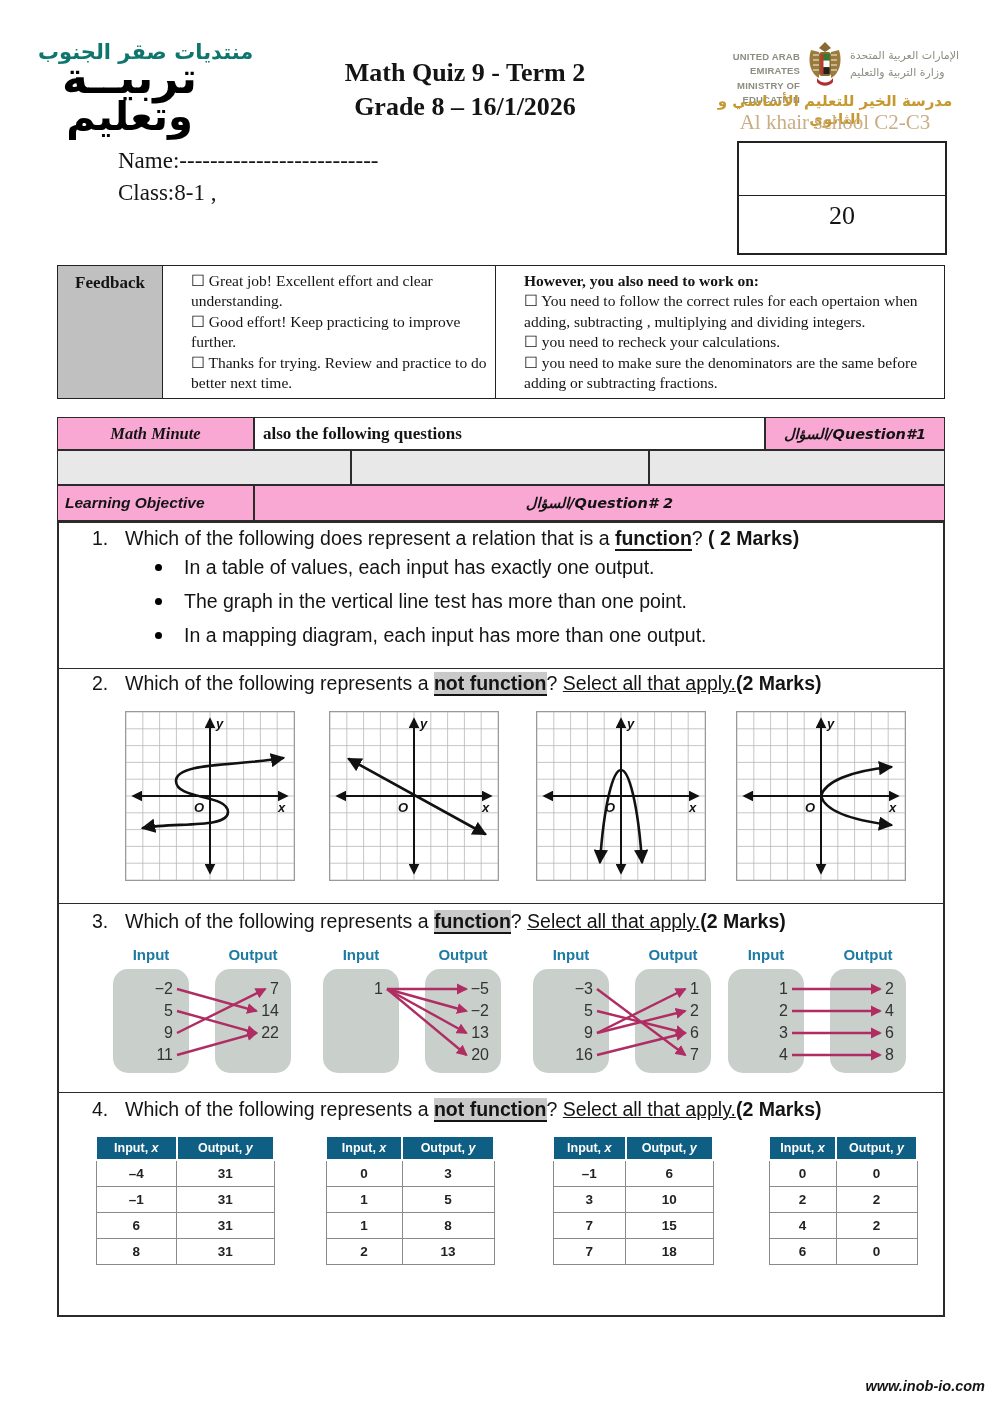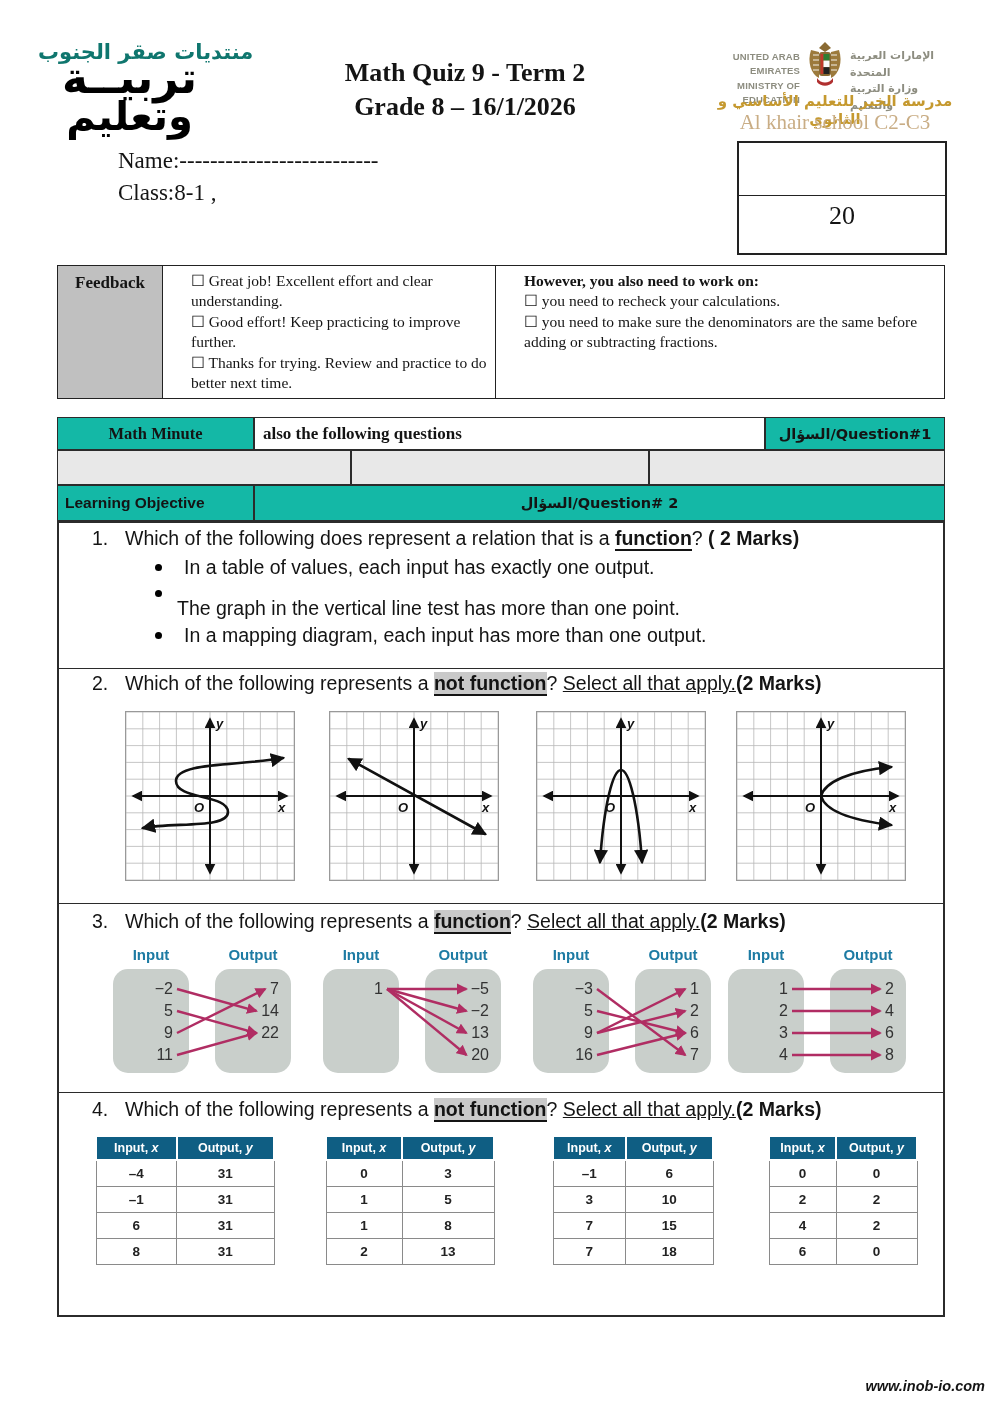--- a/index.html
+++ b/index.html
@@ -8,39 +8,39 @@
   .abs{position:absolute;}
   
   .wm-blue{color:#0f766e;font-weight:bold;font-size:21px;font-family:"DejaVu Sans",sans-serif;white-space:nowrap;}
   .wm-logo{font-family:"DejaVu Sans",sans-serif;font-weight:900;color:#000;line-height:0.92;text-align:center;}
   .wm-logo .l1{font-size:44px;letter-spacing:-2px;}
   .wm-logo .l2{font-size:40px;letter-spacing:-2px;}
   
   .title{font-family:"Liberation Serif",serif;font-weight:bold;font-size:26px;text-align:center;width:350px;}
   
   .min-en{font-size:9.5px;color:#8d8d80;font-weight:bold;text-align:right;line-height:1.5;letter-spacing:.2px;}
-  .min-ar{font-size:11px;color:#8d8d80;text-align:left;line-height:1.5;font-family:"DejaVu Sans",sans-serif;font-weight:bold;}
+  .min-ar{font-size:11px;color:#8d8d80;text-align:left;line-height:1.5;font-family:"DejaVu Sans",sans-serif;}
   .school-ar{font-size:15px;color:#c5992f;font-weight:bold;text-align:center;width:270px;font-family:"DejaVu Sans",sans-serif;}
   .school-en{font-size:21px;color:#c9ad85;text-align:center;width:270px;font-family:"Liberation Serif",serif;}
   .nameline{font-family:"Liberation Serif",serif;font-size:23px;}
   .scorebox{border:2px solid #222;width:206px;height:110px;}
   .scorebox .div{position:absolute;left:0;top:52px;width:100%;border-top:1.6px solid #222;}
   .scorebox .val{position:absolute;left:0;top:58px;width:100%;text-align:center;
                  font-family:"Liberation Serif",serif;font-size:26px;}
   
   .fb{border:1.6px solid #222;display:flex;font-family:"Liberation Serif",serif;font-size:15.5px;line-height:1.32;gap:20px;}
   .fb .c1{width:104px;background:#c0c0c0;border-right:1.6px solid #222;text-align:center;
           font-weight:bold;font-size:17px;padding-top:6px;}
   .fb .c2{width:296px;border-right:1.6px solid #222;padding:5px 8px 4px 8px;}
   .fb .c3{flex:1;padding:5px 8px 4px 8px;}
   .fb .bold{font-weight:bold;}
   
   .it-row{position:absolute;display:flex;left:57px;width:888px;box-sizing:border-box;}
   .it-cell{box-sizing:border-box;border:1.4px solid #2b2b2b;display:flex;align-items:center;}
-  .gray{background:#14b8a6;}
+  .gray{background:#f9a8d4;font-style:italic;}
   .lightgray{background:#e8e8e8;}
   .serifb{font-family:"Liberation Serif",serif;font-weight:bold;}
   .sansb{font-weight:bold;}
   .ctr{justify-content:center;text-align:center;}
   
   .mainbox{border:2px solid #2b2b2b;}
   .secline{border-top:1.6px solid #2b2b2b;width:888px;height:0;}
   .qline{font-size:19.5px;display:flex;white-space:pre-wrap;}
   .qnum{width:33px;}
   .qhl{font-weight:bold;border-bottom:2px solid #141414;}
@@ -114,20 +114,21 @@
   <div class="abs fb" style="left:57px;top:265px;width:888px;box-sizing:border-box;">
     <div class="c1">Feedback</div>
     <div class="c2" id="fb-pos">
         <div>☐ Great job! Excellent effort and clear understanding.</div>
         <div>☐ Good effort! Keep practicing to improve further.</div>
         <div>☐ Thanks for trying. Review and practice to do better next time.</div>
       </div>
     <div class="c3">
       <div class="bold">However, you also need to work on:</div>
       <div id="fb-neg">
+          <div>☐ You need to follow the correct rules for each opertaion when adding, subtracting , multiplying and dividing integers.</div>
           <div>☐ you need to recheck your calculations.</div>
           <div>☐ you need  to make sure the denominators are the same before adding or subtracting fractions.</div>
         </div>
     </div>
   </div>
 
   <div class="it-row" style="top:417px;height:33px;">
     <div class="it-cell gray ctr serifb" style="width:197px;font-size:16.5px;">Math Minute</div>
     <div class="it-cell serifb" style="width:511px;font-size:17px;padding-left:8px;">also the following questions</div>
     <div class="it-cell gray ctr sansb" style="flex:1;font-size:14.5px;font-family:'DejaVu Sans',sans-serif;">السؤال/Question#1</div>
@@ -149,21 +150,21 @@
 
   <div class="abs qline" style="left:92px;top:527px;width:840px;">
     <span class="qnum">1.</span>
     <span><span>Which of the following does represent a relation that is a </span><span class="qhl">function</span><span>? </span><span class="qmarks">( 2 Marks)</span></span>
   </div>
   <div id="q1-bullets">
       <div class="abs" style="left: 155px; top: 556px; display: flex; align-items: center;">
         <span class="bullet-dot"></span>
         <span class="btxt" style="margin-left: 22px;">In a table of values, each input has exactly one output.</span>
       </div>
-      <div class="abs" style="left: 155px; top: 590px; display: flex;  flex-direction: column;">
+      <div class="abs" style="left: 155px; top: 590px; display: flex; align-items: center;">
         <span class="bullet-dot"></span>
         <span class="btxt" style="margin-left: 22px;">The graph in the vertical line test has more than one point.</span>
       </div>
       <div class="abs" style="left: 155px; top: 624px; display: flex; align-items: center;">
         <span class="bullet-dot"></span>
         <span class="btxt" style="margin-left: 22px;">In a mapping diagram, each input has more than one output.</span>
       </div>
     </div>
 
   <div class="abs qline" style="left:92px;top:672px;width:840px;">

